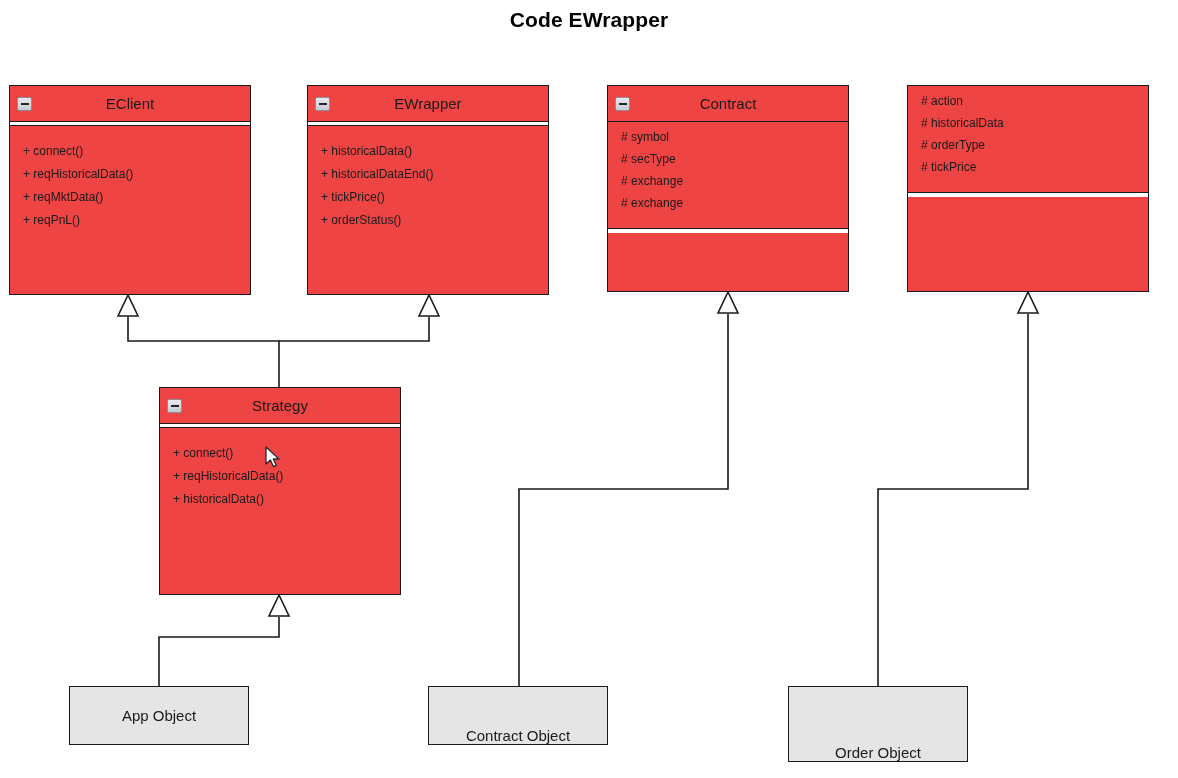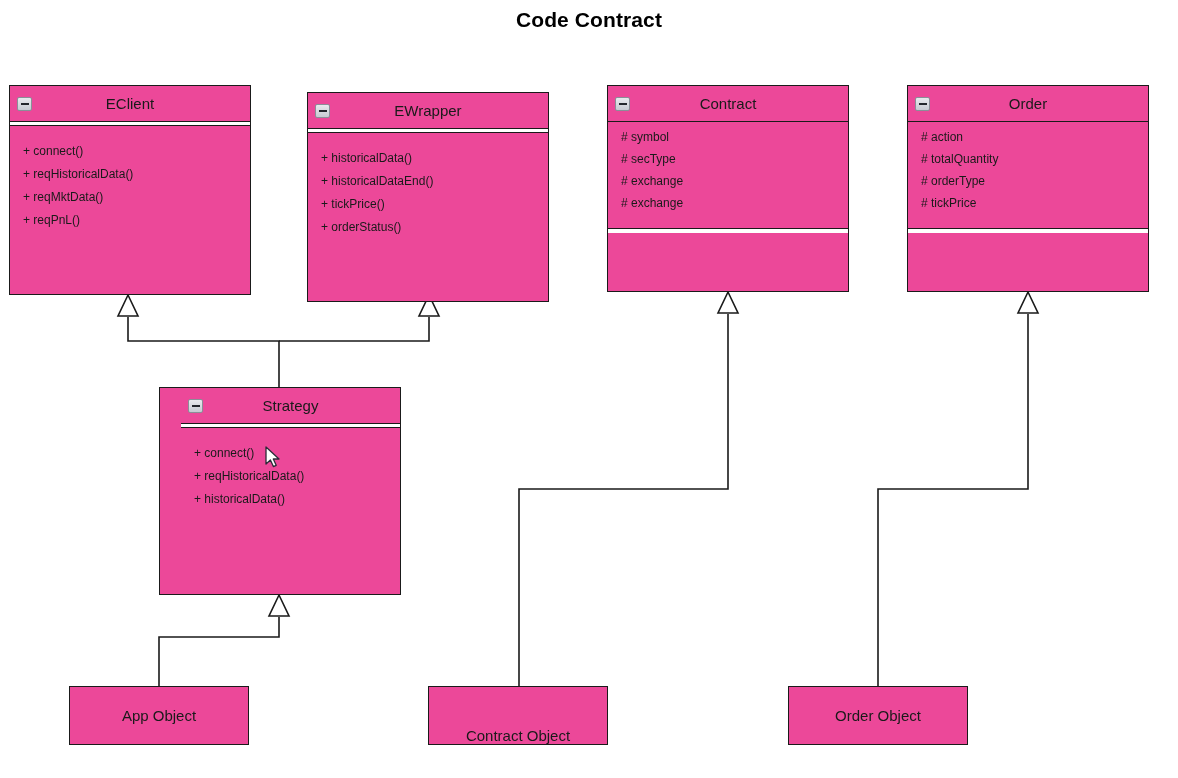--- a/index.html
+++ b/index.html
@@ -49,21 +49,21 @@
     fill: none;
   }
   #connectors polygon.arrow-head {
     fill: #ffffff;
   }
 
   
   .uml-class {
     position: absolute;
     box-sizing: border-box;
-    background: #ec4899;
+    background: #ef4444;
     border: 1.6px solid #1a1a1a;
     z-index: 2;
   }
   .uml-header {
     position: relative;
     height: 36px;
     box-sizing: border-box;
     border-bottom: 1.6px solid #1a1a1a;
     display: flex;
     align-items: center;
@@ -121,21 +121,21 @@
     height: 5px;
     box-sizing: border-box;
     border-top: 1.6px solid #1a1a1a;
     background: #ffffff;
   }
 
   
   .object-box {
     position: absolute;
     box-sizing: border-box;
-    background: #ec4899;
+    background: #e5e5e5;
     border: 1.6px solid #1a1a1a;
     display: flex;
     align-items: center;
     justify-content: center;
     font-size: 15px;
     color: #1a1a1a;
     z-index: 2;
   }
 
   
@@ -143,21 +143,21 @@
     position: absolute;
     z-index: 9;
     pointer-events: none;
   }
 </style>
 </head>
 <body>
 
 <div id="canvas">
 
-  <div class="diagram-title">Code Contract</div>
+  <div class="diagram-title">Code EWrapper</div>
 
   <svg id="connectors" viewBox="0 0 1178 778" width="1178" height="778">
 
     <g>
       <path d="M 128 317 L 128 341 L 279 341 L 279 387"></path>
       <polygon class="arrow-head" points="128,295 118,316 138,316"></polygon>
     </g>
 
     <g>
       <path d="M 429 317 L 429 341 L 279 341"></path>
@@ -189,21 +189,21 @@
     </div>
     <div class="uml-rule-gap"></div>
     <div class="uml-members">
       <div class="uml-member">+ connect()</div>
       <div class="uml-member">+ reqHistoricalData()</div>
       <div class="uml-member">+ reqMktData()</div>
       <div class="uml-member">+ reqPnL()</div>
     </div>
   </div>
 
-  <div class="uml-class" style="left:307px; top:85px; width:242px; height:210px;margin-top:7px;">
+  <div class="uml-class" style="left:307px; top:85px; width:242px; height:210px;">
     <div class="uml-header">
       <span class="collapse-icon">
         <span class="bar"></span>
       </span>
       <span class="uml-header-name">EWrapper</span>
     </div>
     <div class="uml-rule-gap"></div>
     <div class="uml-members">
       <div class="uml-member">+ historicalData()</div>
       <div class="uml-member">+ historicalDataEnd()</div>
@@ -222,36 +222,30 @@
     <div class="uml-members attrs">
       <div class="uml-member"># symbol</div>
       <div class="uml-member"># secType</div>
       <div class="uml-member"># exchange</div>
       <div class="uml-member"># exchange</div>
     </div>
     <div class="uml-empty-compartment"></div>
   </div>
 
   <div class="uml-class" style="left:907px; top:85px; width:242px; height:207px;">
-    <div class="uml-header">
-      <span class="collapse-icon">
-        <span class="bar"></span>
-      </span>
-      <span class="uml-header-name">Order</span>
-    </div>
     <div class="uml-members attrs">
       <div class="uml-member"># action</div>
-      <div class="uml-member"># totalQuantity</div>
+      <div class="uml-member"># historicalData</div>
       <div class="uml-member"># orderType</div>
       <div class="uml-member"># tickPrice</div>
     </div>
     <div class="uml-empty-compartment"></div>
   </div>
 
-  <div class="uml-class" style="left:159px; top:387px; width:242px; height:208px;padding-left:21px;">
+  <div class="uml-class" style="left:159px; top:387px; width:242px; height:208px;">
     <div class="uml-header">
       <span class="collapse-icon">
         <span class="bar"></span>
       </span>
       <span class="uml-header-name">Strategy</span>
     </div>
     <div class="uml-rule-gap"></div>
     <div class="uml-members">
       <div class="uml-member">+ connect()</div>
       <div class="uml-member">+ reqHistoricalData()</div>
@@ -260,21 +254,21 @@
   </div>
 
   <div class="object-box" style="left:69px; top:686px; width:180px; height:59px;">
     <span>App Object</span>
   </div>
 
   <div class="object-box" style="left:428px; top:686px; width:180px; height:59px;align-items:flex-end;">
     <span>Contract Object</span>
   </div>
 
-  <div class="object-box" style="left:788px; top:686px; width:180px; height:59px;">
+  <div class="object-box" style="left:788px; top:686px; width:180px; height:76px;align-items:flex-end;">
     <span>Order Object</span>
   </div>
 
   <svg id="mouse-cursor" style="left:265px; top:446px;" width="18" height="24" viewBox="0 0 18 24">
     <polygon points="1,1 1,18 5.4,14 8.4,20.6 11.2,19.3 8.3,13 14,13" fill="#ffffff" stroke="#2b2b38" stroke-width="1.3" stroke-linejoin="round"></polygon>
   </svg>
 
 </div>
 
 </body></html>

